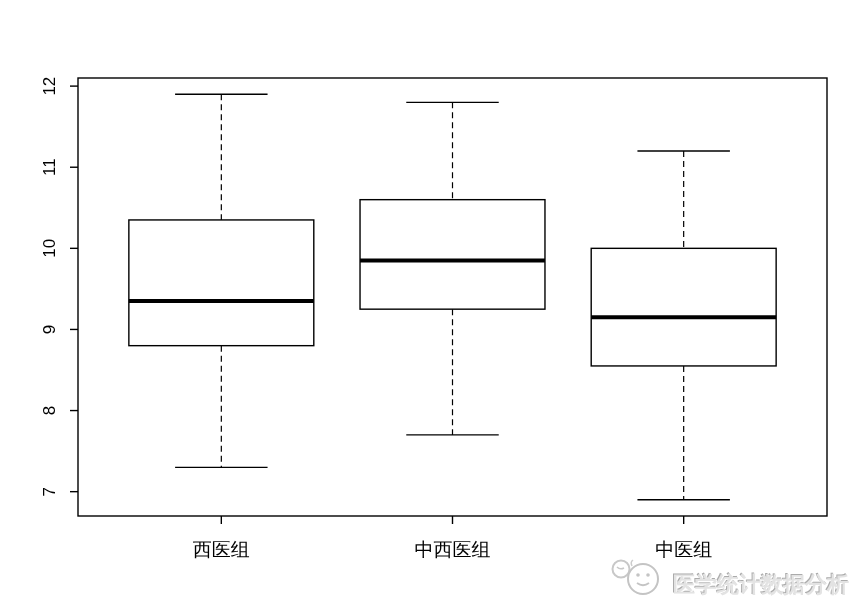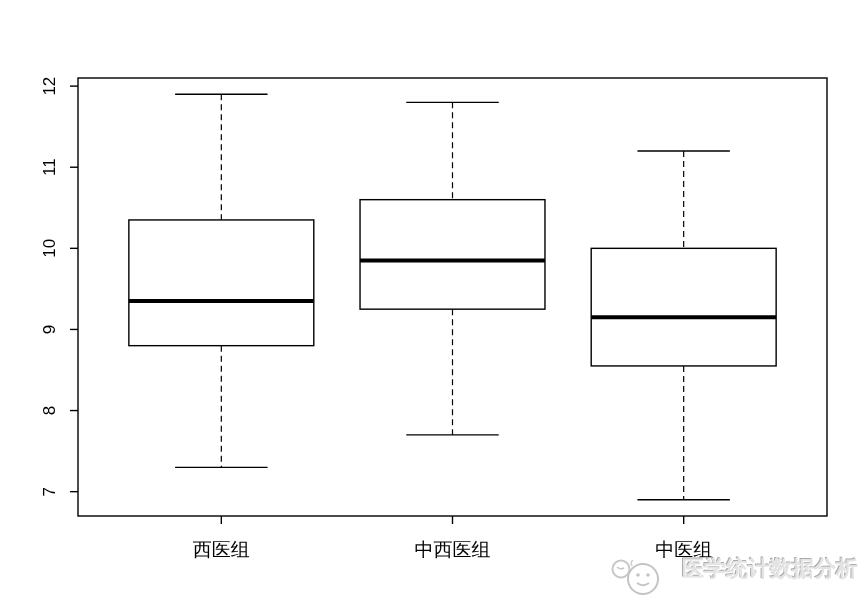--- a/index.html
+++ b/index.html
@@ -18,22 +18,22 @@
   .chart-svg {
     position: absolute;
     left: 0;
     top: 0;
   }
   .watermark {
     position: absolute;
     left: 608px;
     top: 554px;
     display: flex;
-    align-items: flex-start;
-    gap: 16px;
+    align-items: flex-end;
+    gap: 7px;
     user-select: none;
   }
   .watermark-text {
     font-size: 22px;
     font-weight: bold;
     color: #e3e3e3;
     letter-spacing: 0px;
     text-shadow: 1px 1px 0 #ffffff, -1px -1px 0 #ababab;
     white-space: nowrap;
   }

